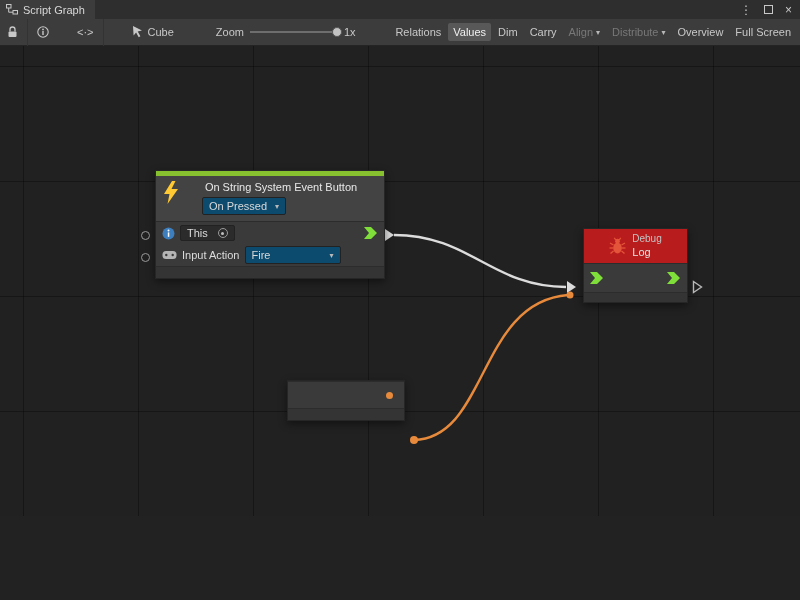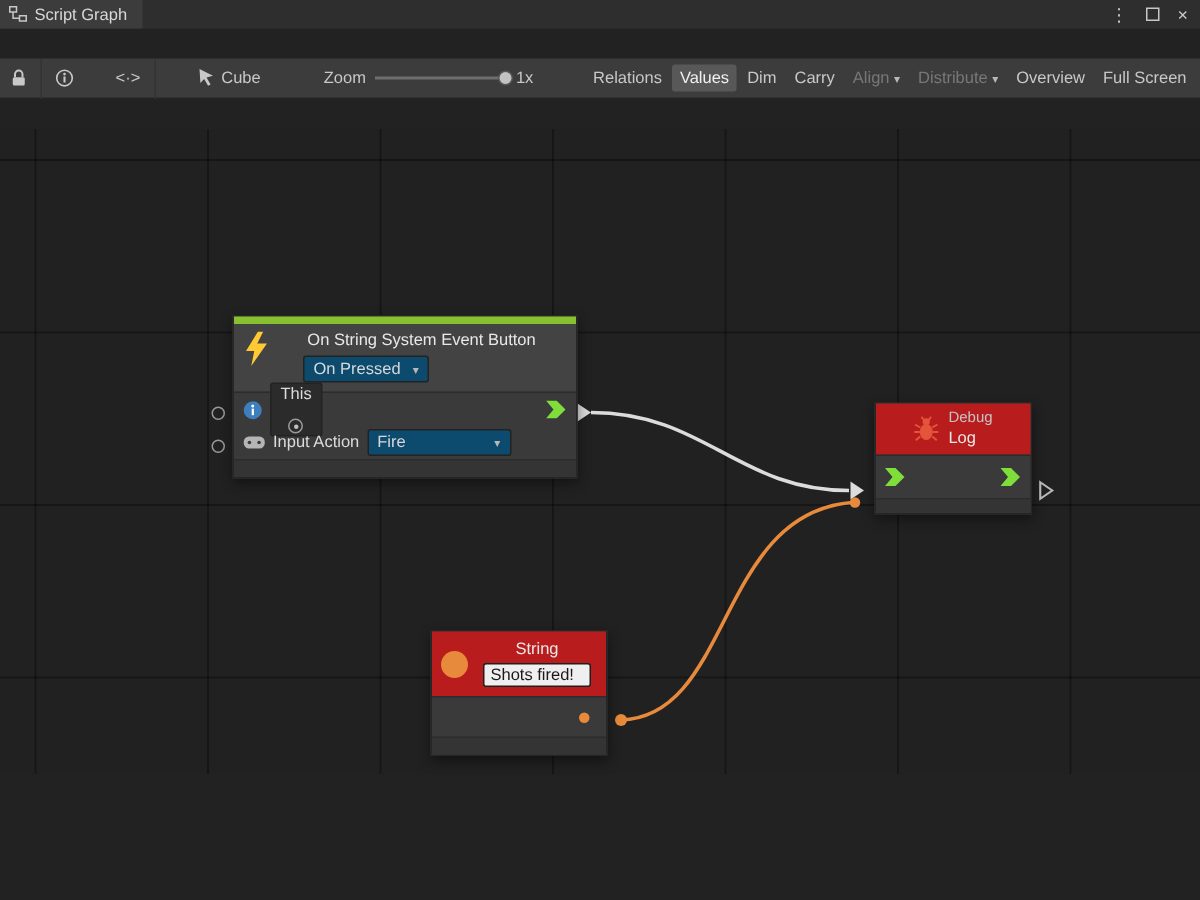--- a/index.html
+++ b/index.html
@@ -1,18 +1,18 @@
 <!DOCTYPE html>
 <html style="--event-green: #87C12F; --arrow-green: #7FDE3A; --string-orange: #E78A3B; --wire-white: #DCDCDC; --bug-red: #E4543A; --lightning-yellow: #FFC933; --info-blue: #3D7EBE;"><head>
 <meta charset="utf-8">
 <style>
   * { margin:0; padding:0; box-sizing:border-box; }
   html,body { width:800px; height:600px; overflow:hidden; background:#222;
               font-family:"Liberation Sans", sans-serif; }
-  .window { width:800px; height:516px; display:flex; flex-direction:column;gap:20px; }
+  .window { width:800px; height:516px; display:flex; flex-direction:column; }
 
   
   .titlebar { height:19px; background:#2e2e2e; display:flex; align-items:stretch; flex:0 0 auto; }
   .tab { background:#3c3c3c; display:flex; align-items:center; gap:5px; padding:0 10px 0 6px;
          color:#d8d8d8; font-size:11px; }
   .win-controls { margin-left:auto; display:flex; align-items:center; gap:12px; padding-right:8px;
                   color:#c8c8c8; font-size:12px; }
   .maxbox { width:9px; height:9px; border:1px solid #c8c8c8; display:inline-block; }
 
   
@@ -50,21 +50,21 @@
   .caret { font-size:8px; color:#b8b8b8; }
 
   
   .event-node { left:155px; top:124px; width:230px; }
   .event-strip { height:5px; background:var(--event-green); }
   .event-header { display:flex; padding:5px 6px 6px 6px; gap:4px; background:#434343; }
   .event-header-main { flex:1; display:flex; flex-direction:column; align-items:flex-start; }
   .event-title { width:100%; text-align:center; color:#e8e8e8; font-size:11px; }
   .event-mode { margin-top:4px; margin-left:18px; }
   .this-pill { background:#2b2b2b; border:1px solid #222; border-radius:2px; display:inline-flex;
-               align-items:center; gap:10px; padding:1px 6px;flex-direction:column; }
+               align-items:center; gap:10px; padding:1px 6px; }
   .target-icon { width:10px; height:10px; border:1px solid #9a9a9a; border-radius:50%;
                  display:inline-flex; align-items:center; justify-content:center; }
   .target-icon span { width:3px; height:3px; background:#c0c0c0; border-radius:50%; display:block; }
   .spacer { flex:1; }
   .fire-dropdown { width:96px; justify-content:space-between; }
 
   
   .debug-node { left:583px; top:182px; width:105px; }
   .debug-titles { display:flex; flex-direction:column; line-height:1.25; }
   .debug-group { font-size:10px; color:#c4c4c4; }
@@ -267,27 +267,20 @@
         </svg>
       </div>
       <div class="node-footer" style="height:10px"></div>
     </div>
 
     <svg class="ext-tri" style="left:692px; top:234px;" width="11" height="14" viewBox="0 0 11 14">
       <polygon points="1.5,1.5 9.5,7 1.5,12.5" fill="none" stroke="#b8b8b8" stroke-width="1.4"></polygon>
     </svg>
 
     <div class="node string-node">
-      <div class="node-header string-header">
-        <div class="string-dot-big"></div>
-        <div class="string-main">
-          <span class="string-title">String</span>
-          <input class="string-input" type="text" value="Shots fired!" style="">
-        </div>
-      </div>
       <div class="node-divider"></div>
       <div class="node-row string-out-row">
         <span class="string-out-dot"></span>
       </div>
       <div class="node-footer"></div>
     </div>
 
   </div>
 </div>
 

